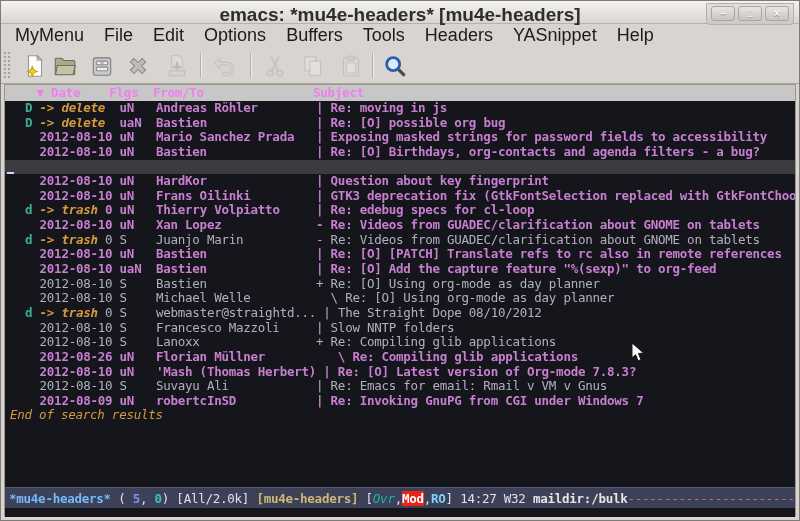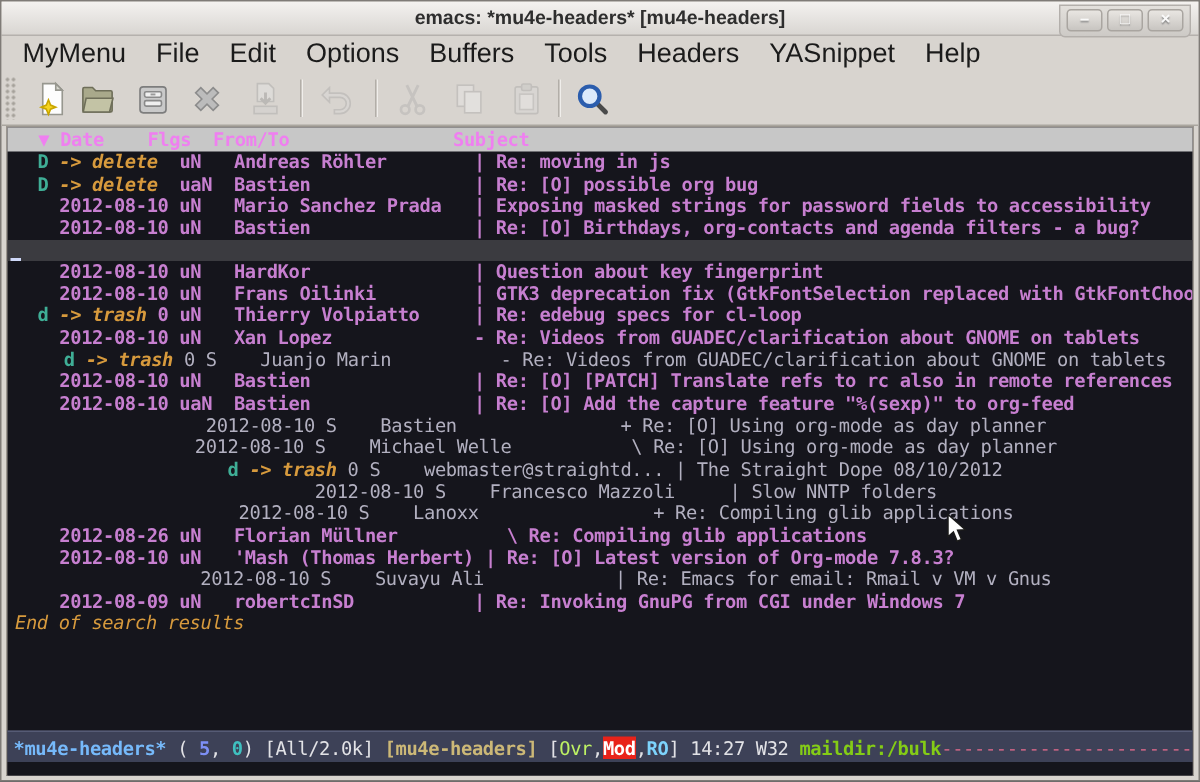--- a/index.html
+++ b/index.html
@@ -10,21 +10,21 @@
     font-family:"Liberation Sans", sans-serif;
   }
   
   .titlebar{
     position:relative;height:23px;
     background:linear-gradient(#f4f2f0,#d9d6d2);
     border-bottom:1px solid #b5b1ad;
   }
   .title-text{
     position:absolute;left:0;right:0;top:3px;text-align:center;
-    font-size:13px;font-weight:bold;color:#2e2e2e;
+    font-size:19px;font-weight:bold;color:#2e2e2e;
   }
   .win-controls{
     position:absolute;right:5px;top:2px;display:flex;gap:3px;
     background:linear-gradient(#e3e0dc,#cdcac6);
     border:1px solid #b3afab;border-radius:0 0 4px 4px;padding:2px 4px 3px 4px;
   }
   .win-btn{
     width:24px;height:15px;border:1px solid #a9a5a0;border-radius:3px;
     background:linear-gradient(#e9e6e2,#c8c5c1);
     color:#fafafa;text-shadow:0 1px 1px #8d8d8d;
@@ -53,44 +53,44 @@
   
   .emacs-frame{
     position:relative;height:433px;margin:0 3px;
     border:1px solid #9b968f;border-bottom:none;
     background:#15151c;display:flex;flex-direction:column;
     font-family:"DejaVu Sans Mono", monospace;
     font-size:12.5px;letter-spacing:-0.25px;
   }
   .header-line{
     height:16px;line-height:16px;background:#c7c7c7;color:#ef7ff0;
-    font-weight:bold;white-space:pre;overflow:hidden;padding-left:6px;
+    font-weight:bold;white-space:pre;overflow:hidden;padding-left:17px;
   }
   .buffer{flex:1;overflow:hidden;position:relative;padding-left:0;}
   .row{height:14.65px;line-height:14.65px;white-space:pre;overflow:hidden;padding-left:20px;position:relative;}
   .row.unread{color:#c77fd0;font-weight:bold;}
-  .row.seen{color:#b2b0c0;text-align:center;}
+  .row.seen{color:#b2b0c0;}
   .row.current{color:#dcd9f2;background:#3b3b40;font-weight:bold;text-decoration:underline;}
   .sg-mark{color:#3fae96;font-weight:bold;text-decoration:none;}
   .sg-action{color:#d79a3d;font-style:italic;font-weight:bold;}
   .endline{height:14.65px;line-height:14.65px;white-space:pre;color:#d79a3d;font-style:italic;padding-left:5px;}
   .mini-cursor{position:absolute;left:2px;bottom:0;width:7px;height:2px;background:#cfd8f8;}
   
   .mode-line{
     height:21px;line-height:21px;background:#3d4157;color:#e2e2e6;
     white-space:pre;overflow:hidden;padding-left:4px;border-top:1px solid #565b75;
   }
   .ml-buffer{color:#76b9fa;font-weight:bold;}
   .ml-blue{color:#7d8ff5;font-weight:bold;}
   .ml-cyan{color:#3fc0c0;font-weight:bold;}
   .ml-minor{color:#ccb877;font-weight:bold;}
-  .ml-teal{color:#bef264;}
+  .ml-teal{color:#14b8a6;font-style:italic;}
   .ml-mod{color:#ffffff;background:#e8231a;font-weight:bold;}
   .ml-ro{color:#7dd3fc;font-weight:bold;}
-  .ml-dir{color:#84cc16;font-weight:bold;}
+  .ml-dir{color:#e5e5e5;font-weight:bold;}
   .ml-dash{color:#cf6686;}
   .echo-area{height:9px;background:#15151c;}
   
   .mouse-cursor{position:absolute;left:630px;top:341px;pointer-events:none;}
 </style>
 </head>
 <body>
 
 <div class="window">
 

